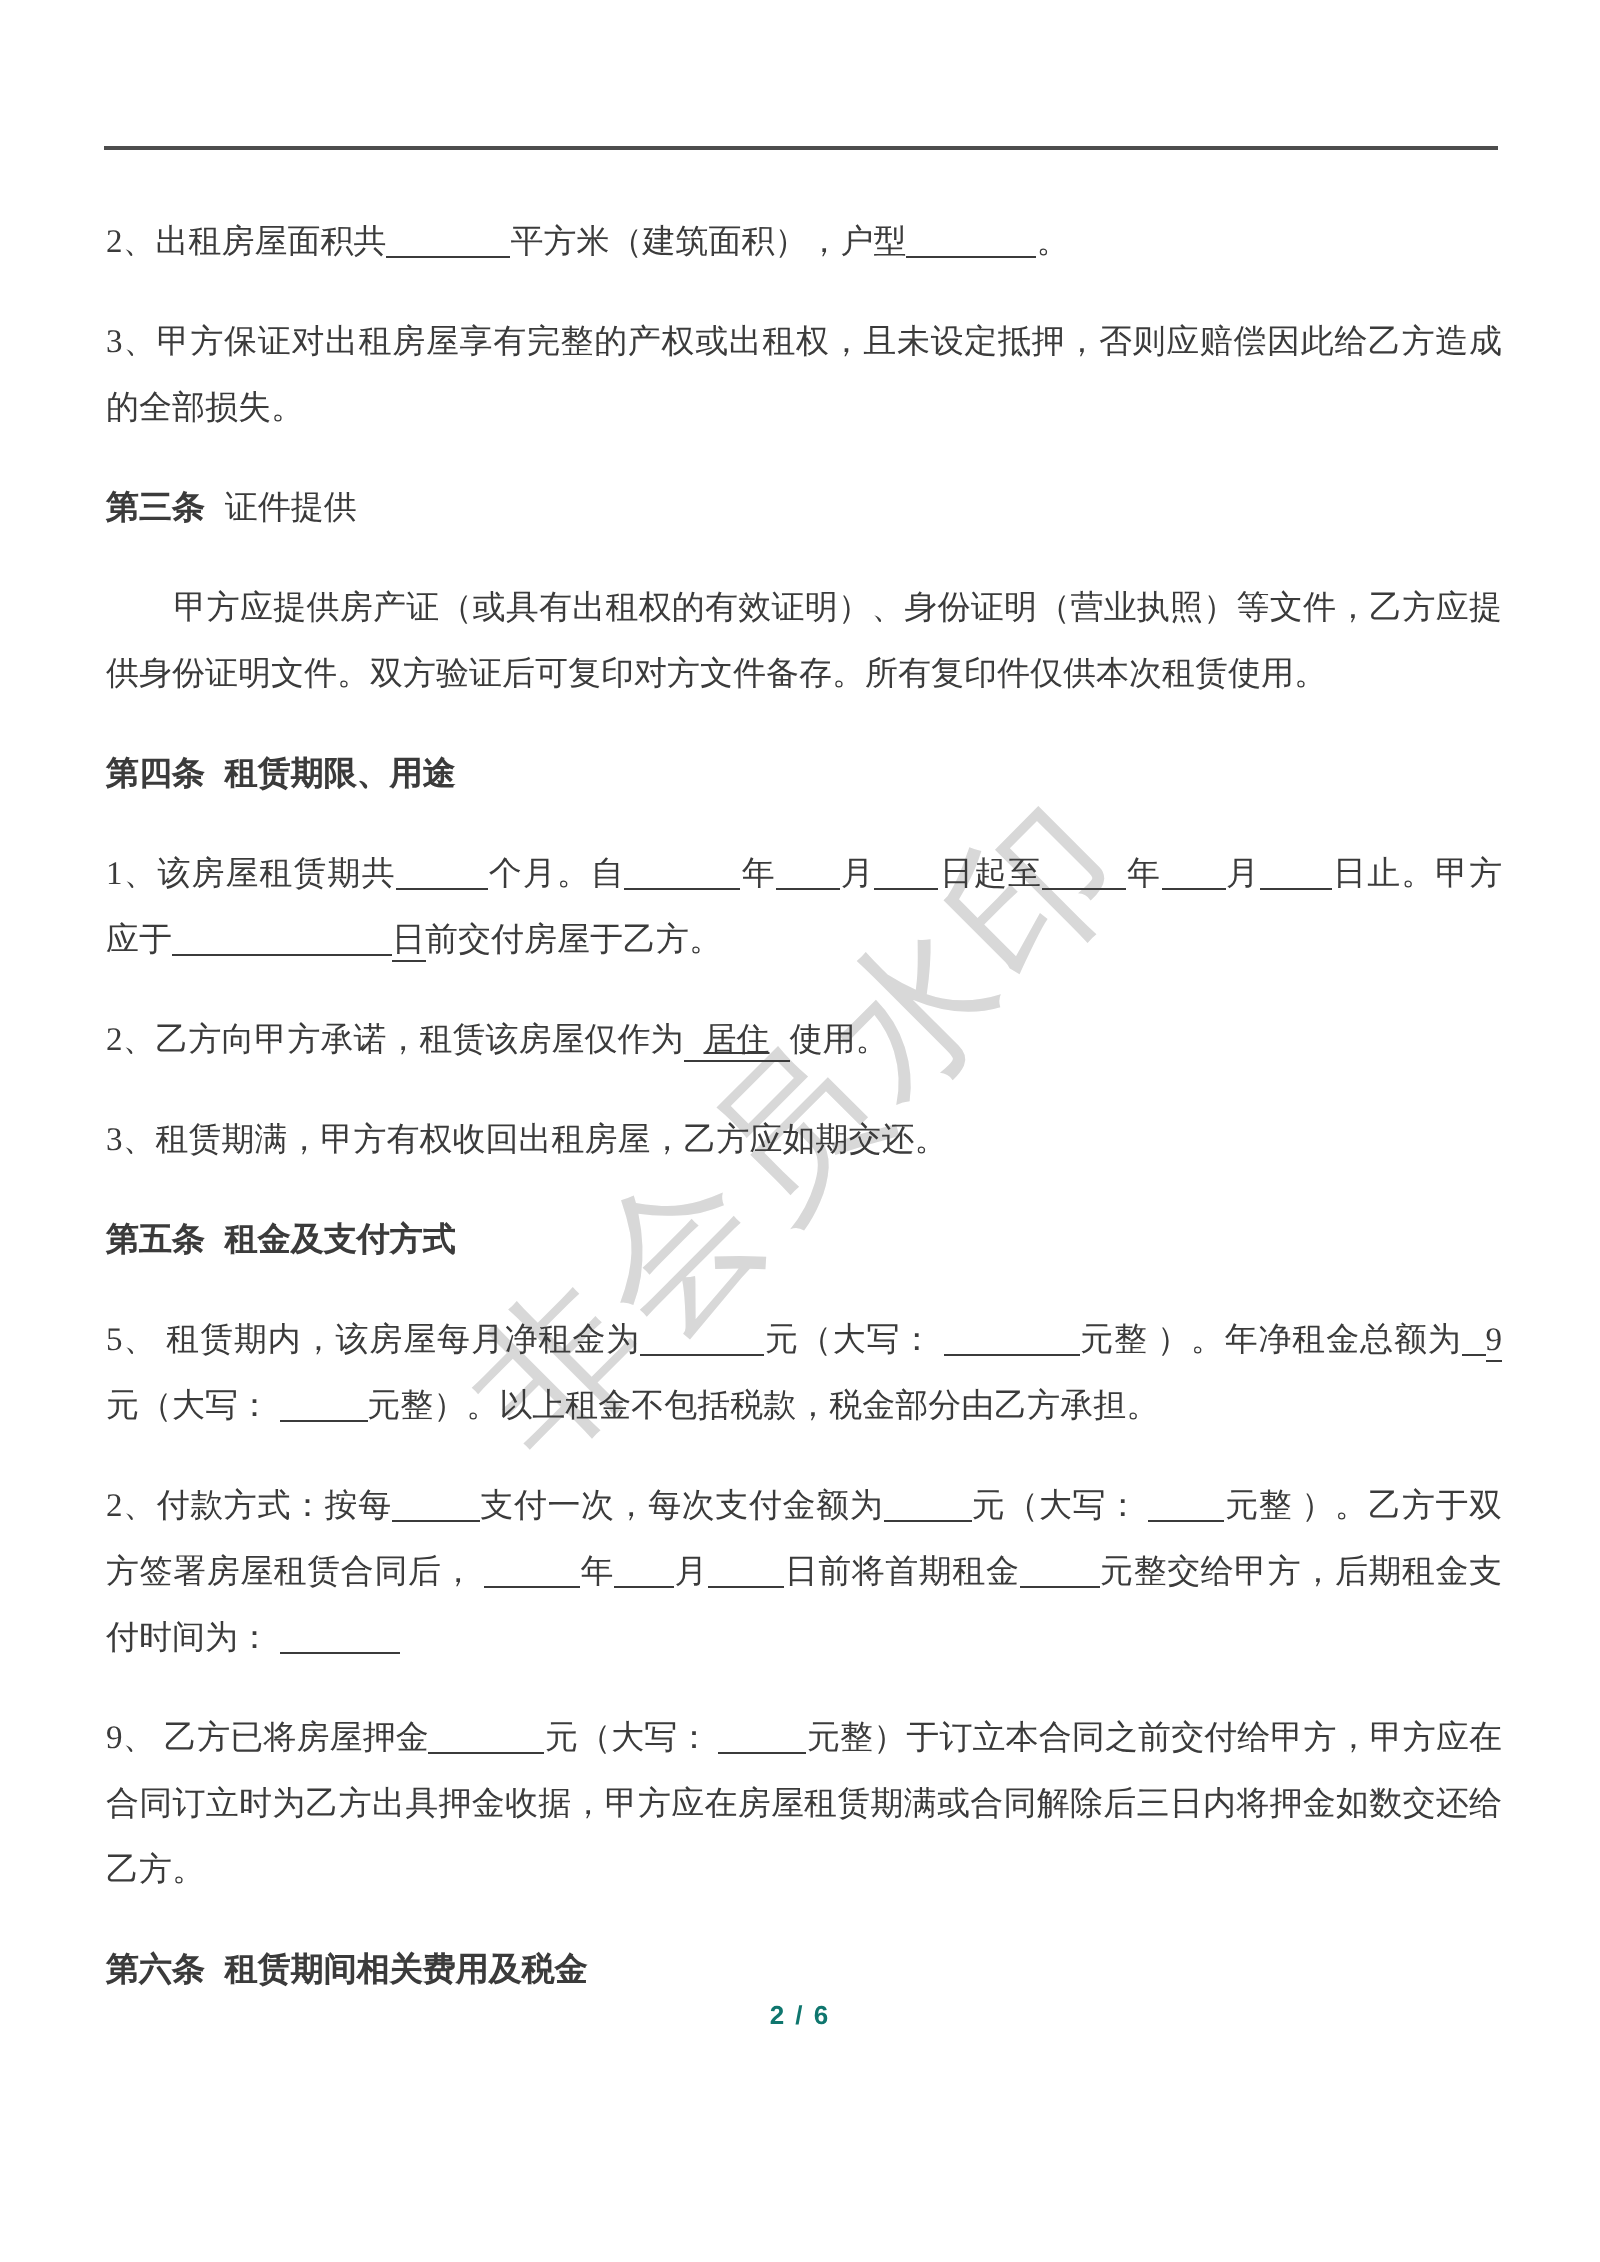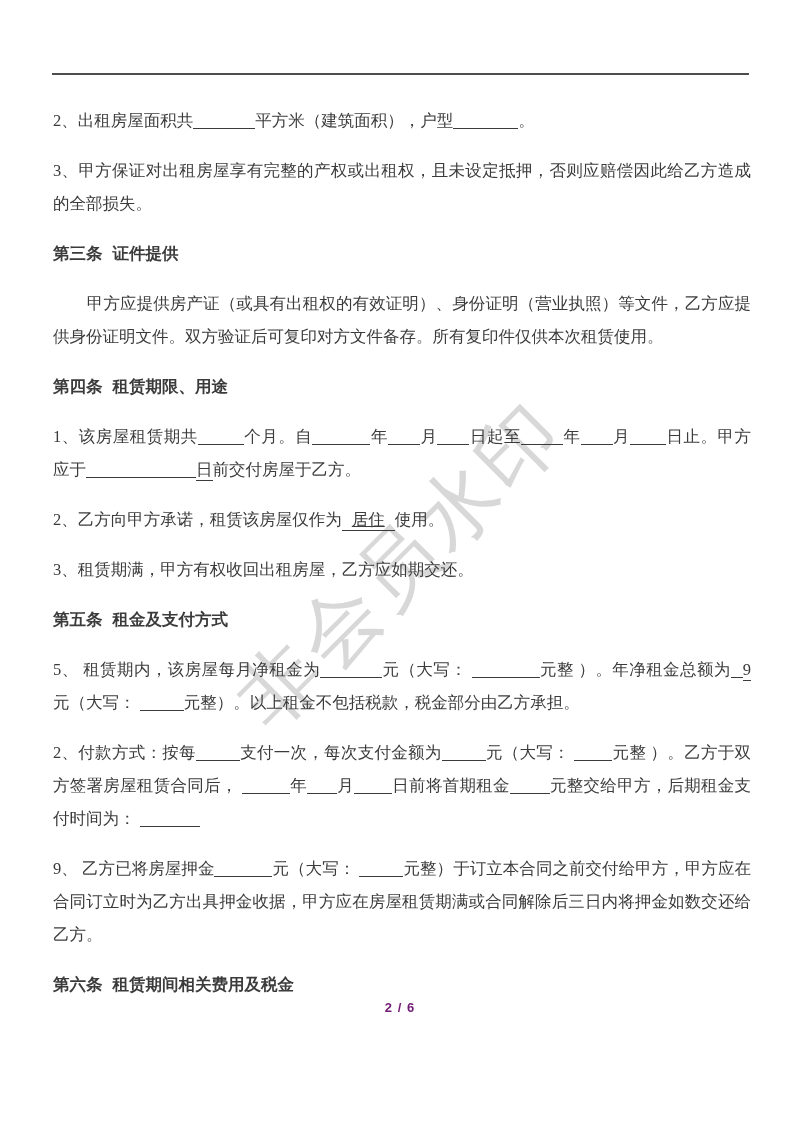--- a/index.html
+++ b/index.html
@@ -22,21 +22,21 @@
     z-index:2;
   }
   .content p{
     margin:17px 0 11px 0;
     font-size:16.5px;
     line-height:33px;
     text-align:justify;
   }
   .content p.hd{font-weight:700;}
   .hd .ht{margin-left:0.6em;}
-  .hd .ht.normal{font-weight:700;}
+  .hd .ht.normal{font-weight:400;}
   .ind{text-indent:2.05em;}
   .bl{
     display:inline-block;
     height:16px;
     border-bottom:1px solid #3b3b3b;
     vertical-align:-3px;
   }
   .u{
     border-bottom:1px solid #3b3b3b;
     padding-bottom:1px;
@@ -60,21 +60,21 @@
     user-select:none;
     white-space:nowrap;
   }
   .footer{
     position:absolute;
     left:0;right:0;top:1000px;
     text-align:center;
     font-family:"Liberation Sans","DejaVu Sans",sans-serif;
     font-weight:700;
     font-size:13px;
-    color:#701a75;
+    color:#0f766e;
     letter-spacing:1px;
     z-index:2;
   }
 </style>
 </head>
 <body>
 
 <div class="watermark">非会员水印</div>
 
 <div class="rule"></div>

